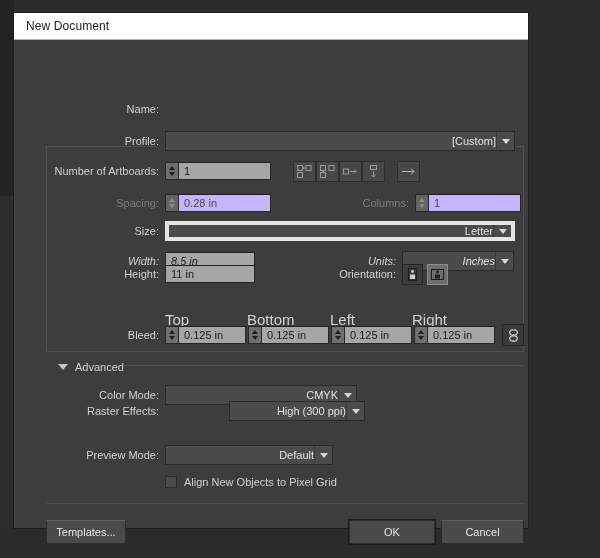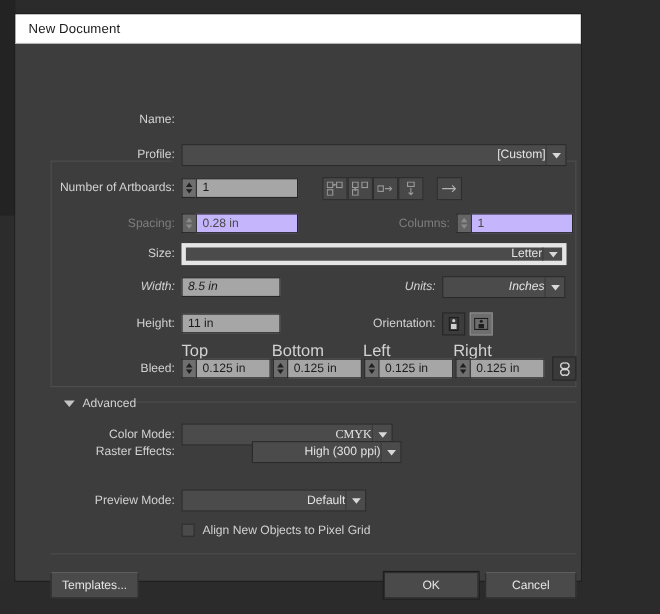--- a/index.html
+++ b/index.html
@@ -400,21 +400,21 @@
         <div class="tfield" style="width:90px; margin-left:6px;">8.5 in</div>
         <div class="lbl" style="width:119px; margin-left:22px;">Units:</div>
         <div class="combo" style="width:112px; margin-left:6px;">
           <span>Inches</span>
           <span class="arrowbox">
               <span class="caret-dn"></span>
             </span>
         </div>
       </div>
 
-      <div class="row" style="left:0px; top:244px; width:510px;">
+      <div class="row" style="left:0px; top:224px; width:510px;">
         <div class="lbl" style="width:145px;">Height:</div>
         <div class="tfield" style="width:90px; margin-left:6px;">11 in</div>
         <div class="lbl" style="width:119px; margin-left:22px;">Orientation:</div>
         <div class="obtn" style="margin-left:6px;">
           <svg width="13" height="13" viewBox="0 0 13 13">
             <rect x="2.5" y="0.5" width="8" height="12" fill="#3a3a3a" stroke="#1d1d1d"></rect>
             <circle cx="6.5" cy="3.5" r="1.4" fill="#cfcfcf"></circle>
             <path d="M4 11 L4 6.5 L9 6.5 L9 11" fill="#cfcfcf"></path>
           </svg>
         </div>
@@ -463,21 +463,21 @@
       </div>
 
       <div class="adv-line"></div>
       <div class="row" style="left:44px; top:317px;">
         <span class="tri-dn"></span>
         <span class="lbl" style="margin-left:7px;">Advanced</span>
       </div>
 
       <div class="row" style="left:0px; top:345px; width:510px;">
         <div class="lbl" style="width:145px;">Color Mode:</div>
-        <div class="combo" style="width:192px; margin-left:6px;font-family:Liberation Serif, serif;">
+        <div class="combo" style="width:192px; margin-left:6px;">
           <span>CMYK</span>
           <span class="arrowbox">
               <span class="caret-dn"></span>
             </span>
         </div>
       </div>
 
       <div class="row" style="left:0px; top:361px; width:510px;gap:48px;">
         <div class="lbl" style="width:145px;">Raster Effects:</div>
         <div class="combo" style="width:136px; margin-left:22px;">

